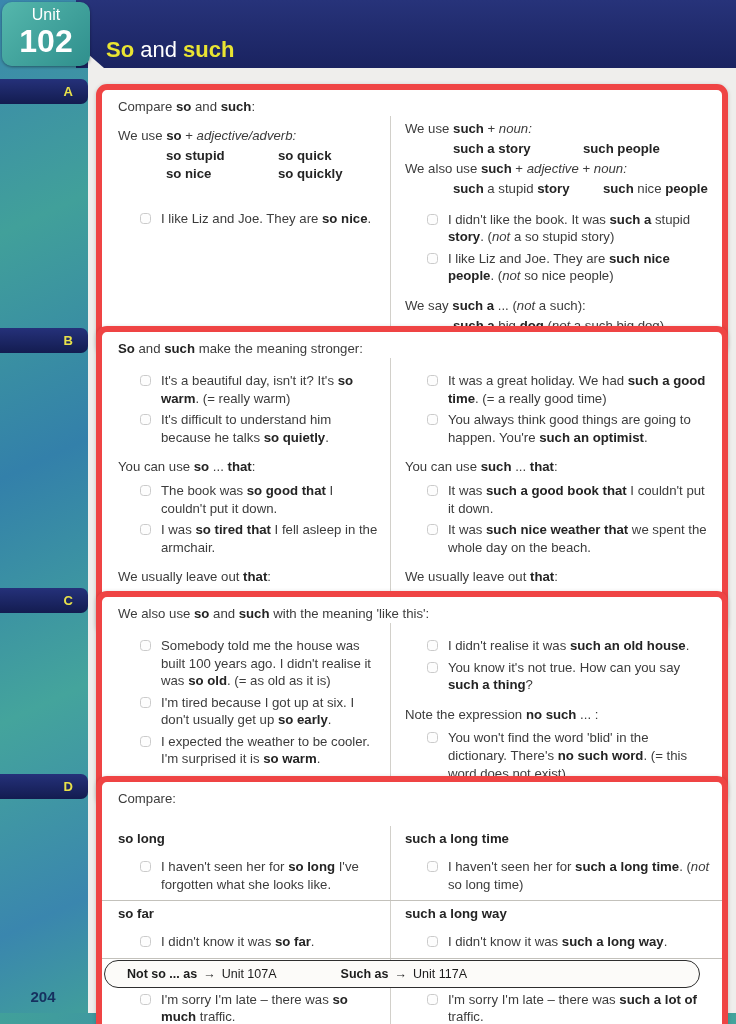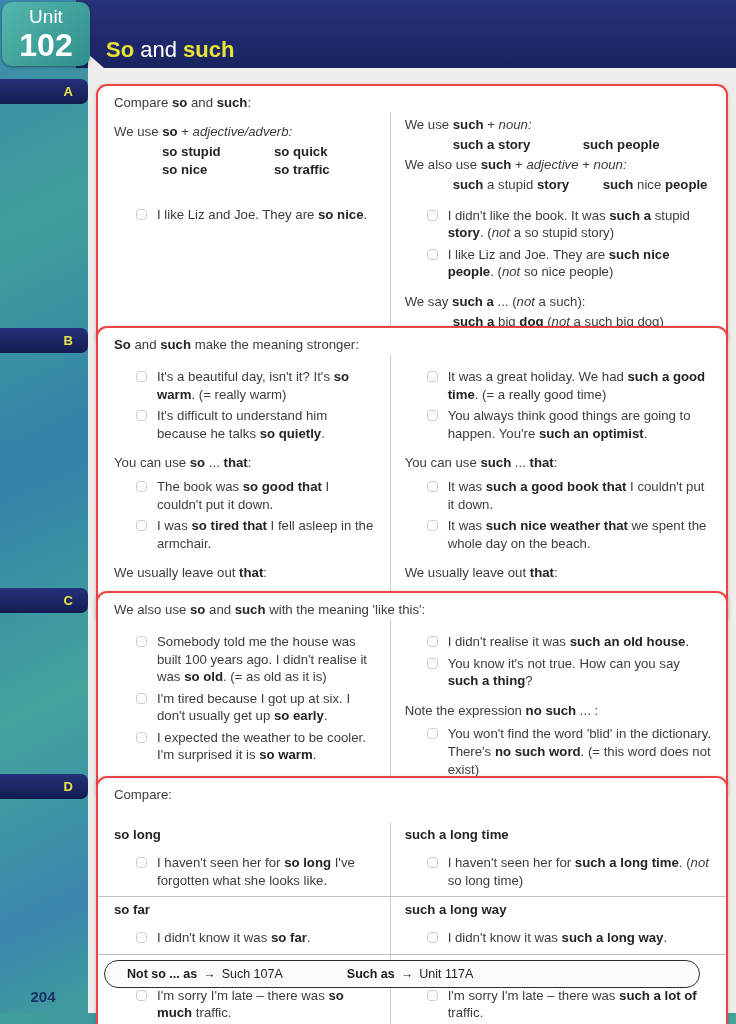--- a/index.html
+++ b/index.html
@@ -25,37 +25,37 @@
   .header-notch {
     position: absolute; left: 88px; top: 54px; width: 0; height: 0;
     border-bottom: 14px solid #efeeec; border-right: 16px solid transparent;
   }
   .unit-box {
     position: absolute; left: 2px; top: 2px; width: 88px; height: 64px;
     background: linear-gradient(135deg, #55b7ac, #2f8f8d);
     border-radius: 10px; color: #fff; text-align: center; z-index: 2;
     box-shadow: 0 1px 3px rgba(0,0,0,.4);
   }
-  .unit-box .u-label { font-size: 19px; margin-top: 4px; }
+  .unit-box .u-label { font-size: 16px; margin-top: 4px; }
   .unit-box .u-num { font-size: 32px; font-weight: bold; line-height: 1; margin-top: 1px; }
   .page-title { position: absolute; left: 106px; top: 37px; font-size: 22px; font-weight: bold; z-index: 2; }
   .page-title .hl { color: #e9e432; }
   .page-title .plain { color: #fff; font-weight: normal; }
   
   .letter-bar {
     position: absolute; left: 0; width: 88px; height: 25px;
     background: linear-gradient(#25317a, #131c50);
     border-radius: 0 7px 7px 0;
     color: #e9e24a; font-weight: bold; font-size: 13px;
     text-align: right; line-height: 25px; padding-right: 15px; z-index: 1;
   }
   
   .card {
     position: absolute; left: 96px; width: 632px;
-    background: #fff; border: 2px solid #ef4444; border-radius: 11px;
+    background: #fff; border: 6px solid #ef4444; border-radius: 11px;
     box-shadow: 0 1px 4px rgba(0,0,0,.18);
     padding: 7px 0 8px 0;
   }
   .intro { font-size: 13.2px; padding: 2px 14px 0 16px; }
   .cols { display: flex; margin-top: 2px; justify-content: space-between; }
   .col-l { width: 46.6%; padding: 2px 12px 6px 16px; border-right: 1px solid #d2d0ca; }
   .col-r { flex: 1; padding: 2px 14px 6px 14px; }
   .rule { font-size: 13.2px; margin-top: 9px; line-height: 1.35; }
   .forms { margin-left: 48px; margin-top: 2px; font-size: 13.2px; line-height: 1.4; }
   .forms .frow { display: flex; }
@@ -122,21 +122,21 @@
     <div class="cols">
       <div class="col-l">
         <div class="rule">We use <b>so</b> + <i>adjective/adverb:</i></div>
         <div class="forms">
           <div class="frow">
             <span class="fcell"><b>so stupid</b></span>
             <span class="fcell2"><b>so quick</b></span>
           </div>
           <div class="frow">
             <span class="fcell"><b>so nice</b></span>
-            <span class="fcell2"><b>so traffic</b></span>
+            <span class="fcell2"><b>so quickly</b></span>
           </div>
         </div>
         <div class="bullets gap-lg">
           <div class="bullet">
               <span class="cbx"></span>
               <span>I like Liz and Joe. They are <b>so nice</b>.</span>
             </div>
         </div>
       </div>
       <div class="col-r">
@@ -330,21 +330,21 @@
           </div>
       </div>
     </div>
   </div>
 
   <div class="page-num">204</div>
   <div class="xref-pill">
     <div class="xref">
       <span class="lbl">Not so ... as</span>
       <span class="arr">→</span>
-      <span class="tgt">Such 107A</span>
+      <span class="tgt">Unit 107A</span>
     </div>
     <div class="xref">
       <span class="lbl">Such as</span>
       <span class="arr">→</span>
       <span class="tgt">Unit 117A</span>
     </div>
   </div>
 </div>
 
 </body></html>

